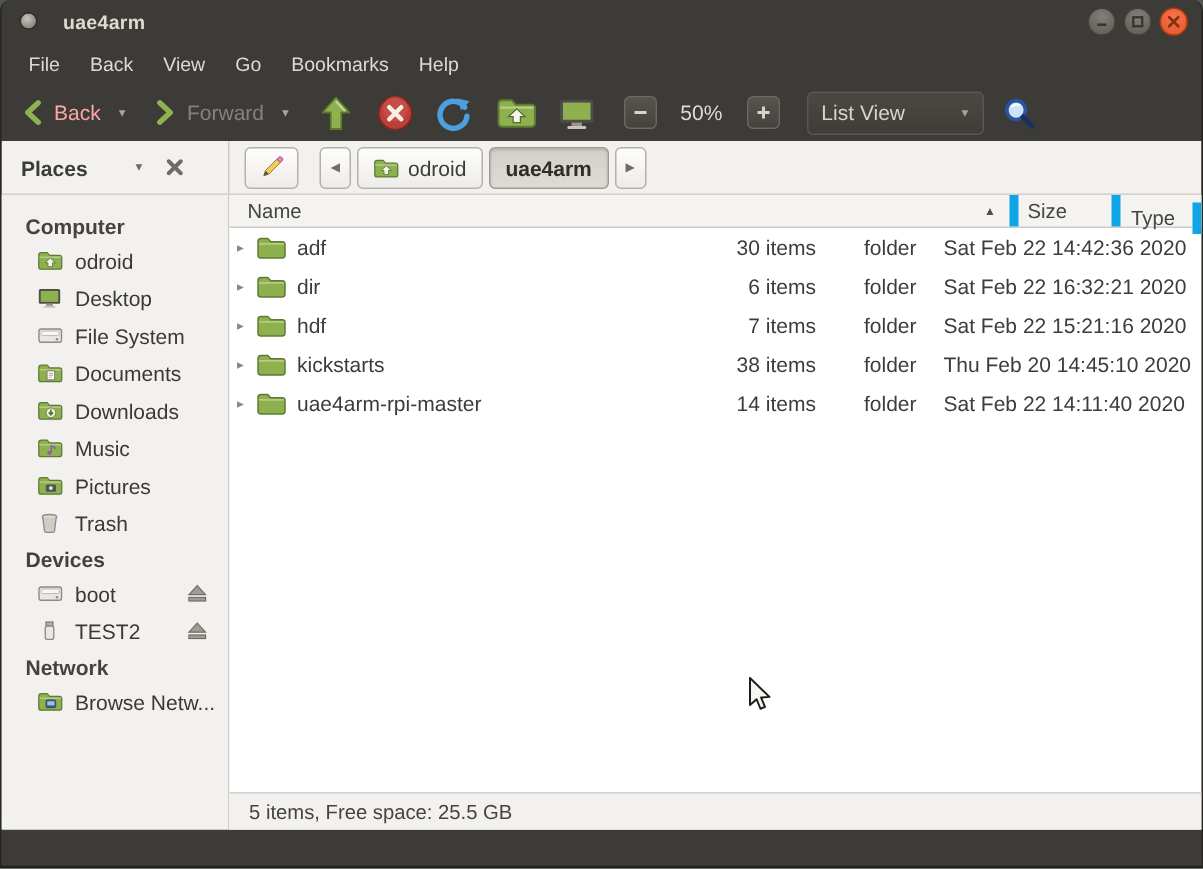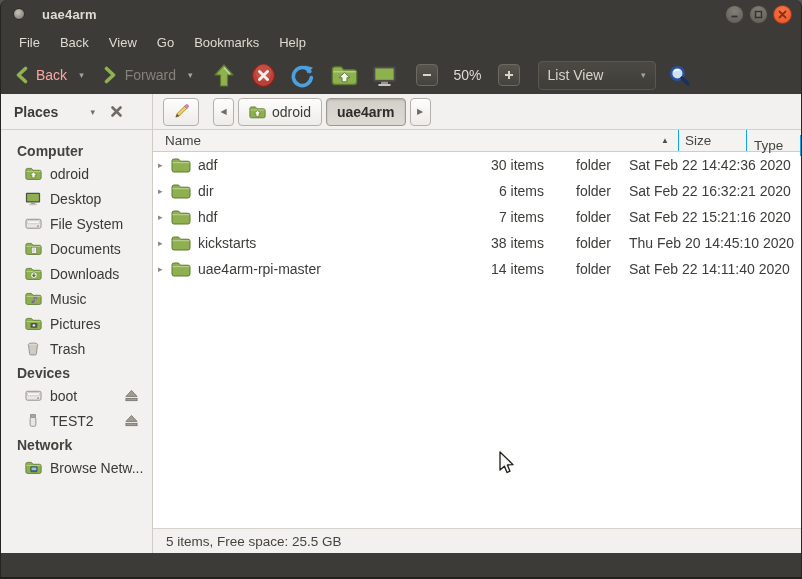--- a/index.html
+++ b/index.html
@@ -56,21 +56,21 @@
   .main{display:flex;height:423px;background:#fff;}
   .sidebar{width:152px;flex:none;background:#f2f1ef;border-right:1px solid #cfccc6;padding-top:9px;overflow:hidden;}
   .side-section{padding:4px 0 2px 16px;font-weight:bold;font-size:14px;color:#44433e;}
   .side-item{height:25px;display:flex;align-items:center;padding-left:24px;font-size:14px;color:#3a3935;}
   .side-item .si{width:17px;height:15px;margin-right:8px;flex:none;display:flex;}
   .eject{margin-left:auto;margin-right:13px;display:flex;}
   
   .content{flex:1;display:flex;flex-direction:column;position:relative;background:#fff;}
   .list-header{height:22px;flex:none;display:flex;align-items:center;background:#f4f3f1;
     border-bottom:1px solid #d0cdc7;color:#454540;font-size:13.5px;}
-  .hcell{height:100%;display:flex;align-items:center;border-right:1px solid #0ea5e9;}
+  .hcell{height:100%;display:flex;align-items:center;border-right:6px solid #0ea5e9;}
   .h-name{flex:1;padding-left:12px;}
   .sort-arrow{margin-left:auto;margin-right:9px;font-size:8px;color:#514f49;}
   .h-size{width:68px;padding-left:6px;}
   .h-type{width:54px;padding-left:7px;margin-top:10px;}
   .h-date{width:178px;padding-left:6px;border-right:none;}
   .rows{flex:1;overflow:hidden;}
   .frow{height:26px;display:flex;align-items:center;font-size:14px;color:#3c3c38;}
   .c-name{flex:1;display:flex;align-items:center;padding-left:5px;overflow:hidden;}
   .expander{width:11px;font-size:9px;color:#8a877f;flex:none;}
   .fold{margin:0 7px 0 2px;flex:none;display:flex;}

